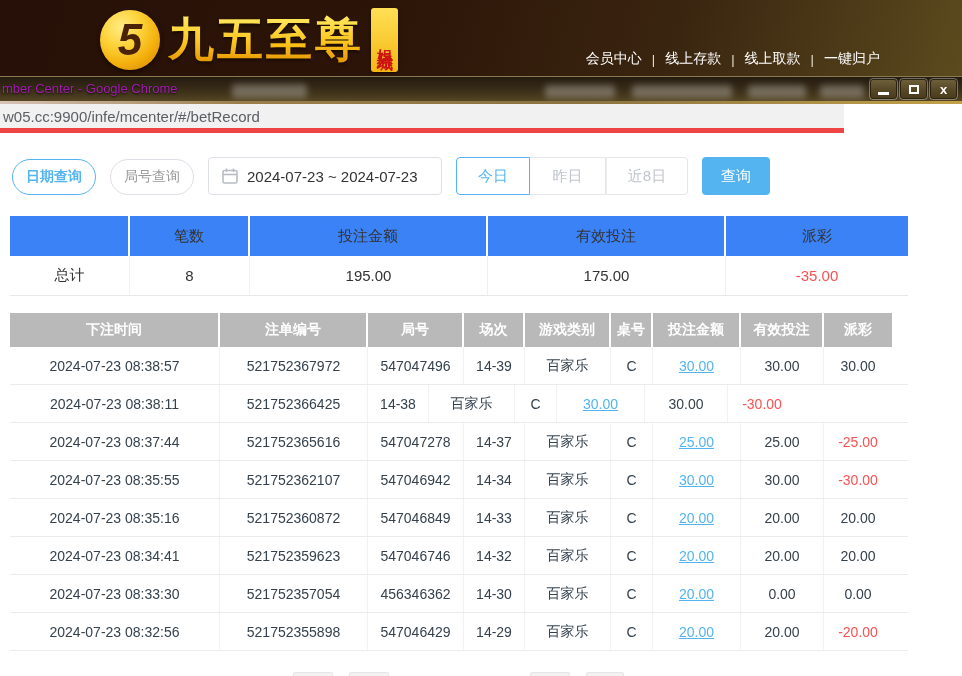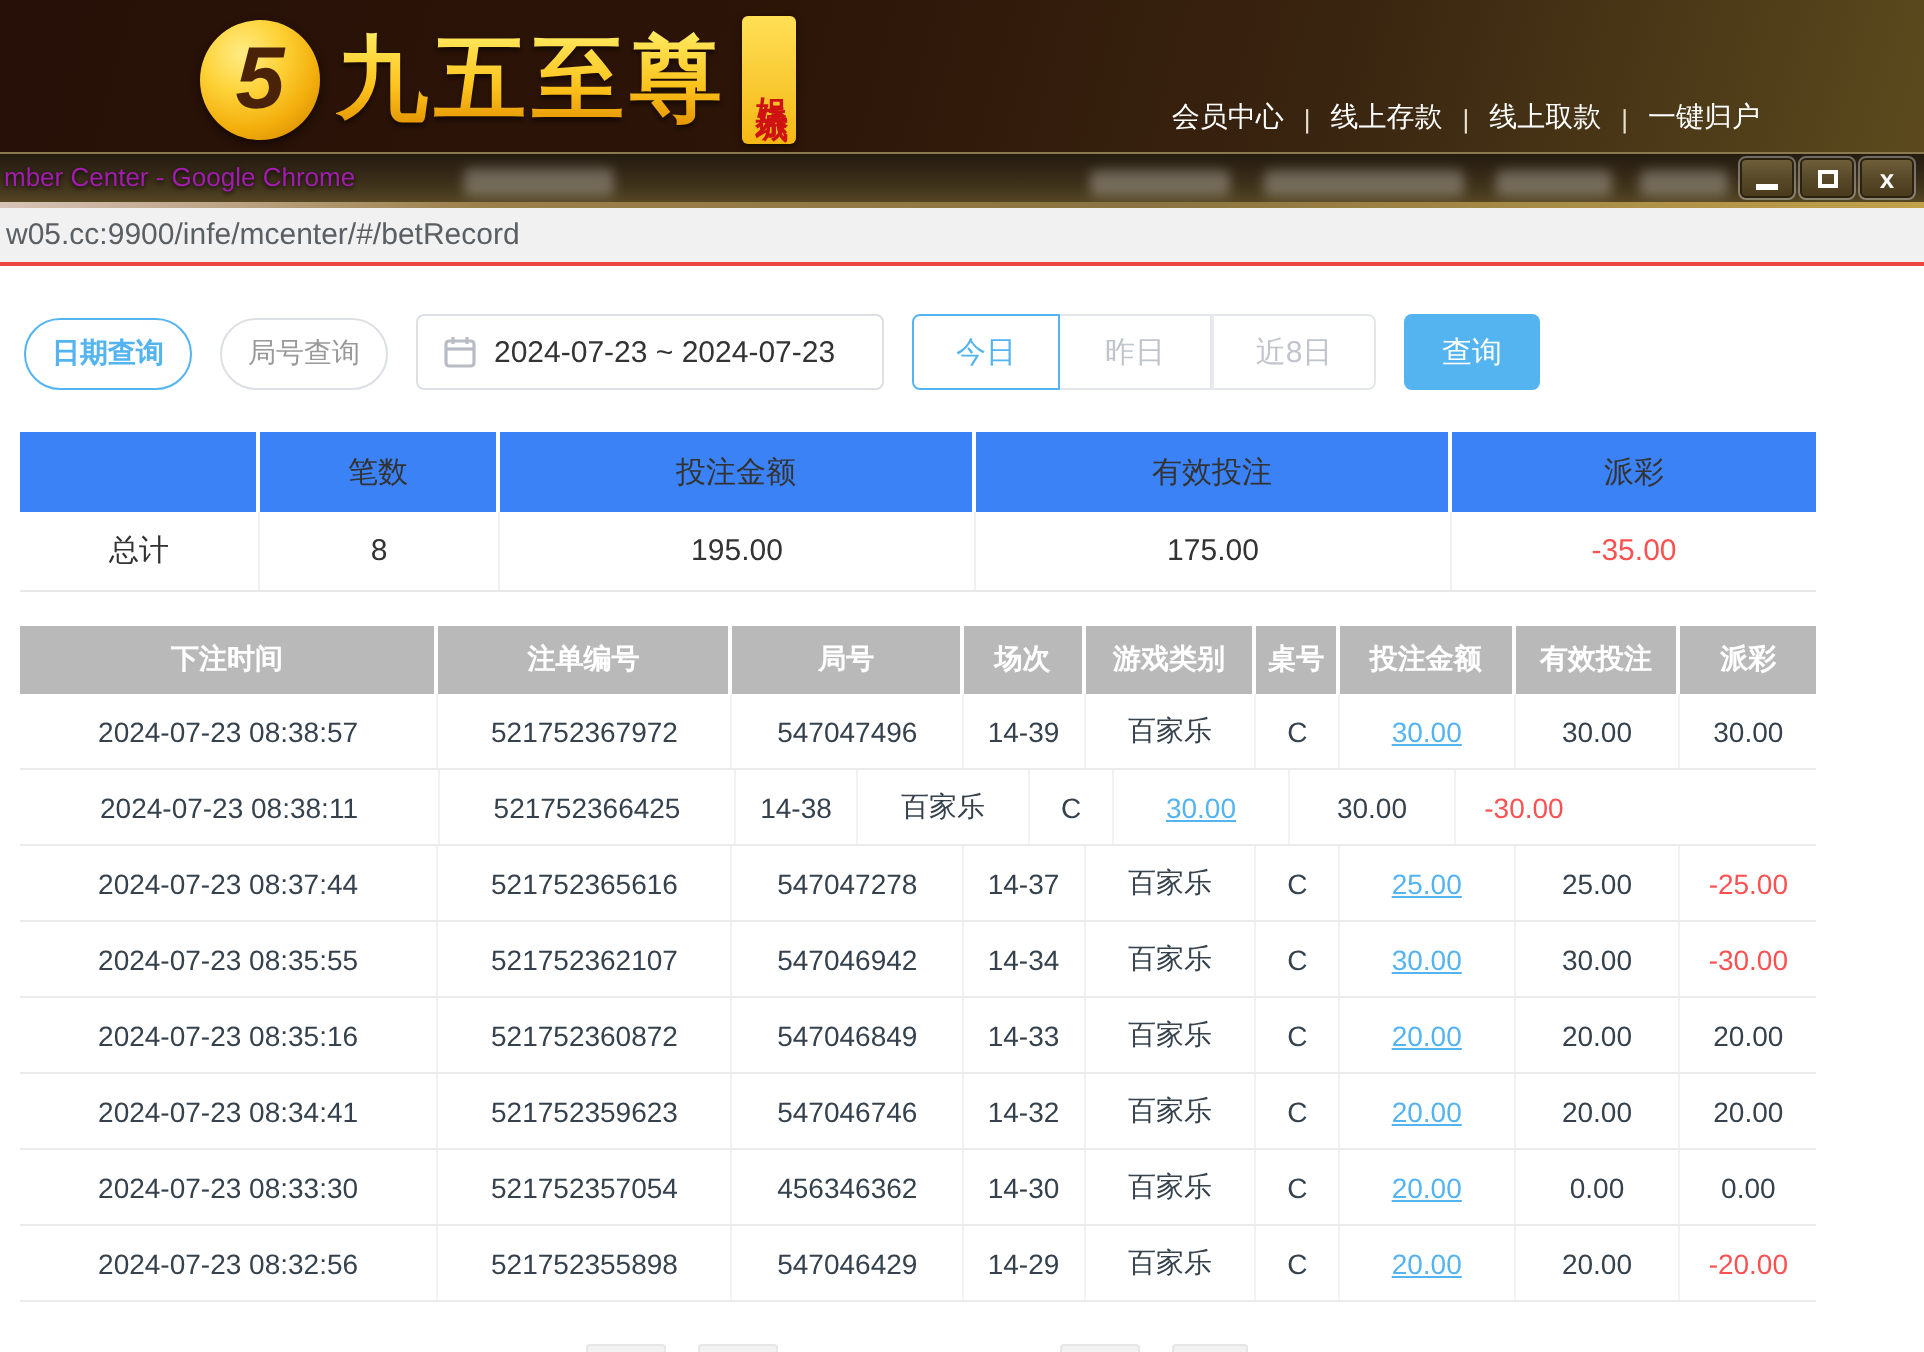--- a/index.html
+++ b/index.html
@@ -43,22 +43,22 @@
   .win-btns { position:absolute; right:5px; top:79px; display:flex; gap:3px; }
   .win-btn { width:27px; height:20px; border-radius:3px; cursor:pointer;
     background:linear-gradient(180deg,#6e5f3a 0%,#564827 55%,#493b1c 100%);
     border:1px solid #2b2210; outline:1px solid rgba(255,255,255,.35);
     display:flex; align-items:center; justify-content:center; position:relative; }
   .glyph-min { width:11px; height:3px; background:#fff; margin-top:8px; }
   .glyph-max { width:10px; height:9px; border:2px solid #fff; background:transparent; }
   .glyph-close { color:#fff; font-size:13px; font-weight:bold; line-height:1; }
 
   
-  .urlbar { position:absolute; left:0; top:104px; width:962px; height:29px;
-    background:#f1f1f1; border-bottom:2px solid #ef4444;
+  .urlbar { position:absolute; left:0; top:104px; width:844px; height:29px;
+    background:#f1f1f1; border-bottom:5px solid #ef4444;
     display:flex; align-items:center; }
   .url-text { margin-left:3px; color:#5a5f64; font-size:15px; white-space:nowrap; }
 
   
   .pill { position:absolute; height:36px; border-radius:18px; background:#fff;
     font-size:14px; display:flex; align-items:center; justify-content:center; cursor:pointer; }
   .pill-active { border:1px solid #54b4f0; color:#54b4f0; font-weight:bold; }
   .pill-idle { border:1px solid #dcdfe6; color:#999; }
   .date-input { position:absolute; left:208px; top:157px; width:234px; height:38px;
     border:1px solid #dcdfe6; border-radius:4px; background:#fff;
@@ -92,21 +92,21 @@
   
   .bet-table { position:absolute; left:10px; top:313px; width:898px; }
   .bt-hrow { display:flex; height:34px; }
   .bt-hcell { background:#b9b9b9; color:#fff; font-size:14px; font-weight:bold;
     display:flex; align-items:center; justify-content:center; border-right:2px solid #fff; }
   .bt-hcell:last-child { border-right:none; }
   .trow { display:flex; height:38px; border-bottom:1px solid #ebebeb; background:#fff; }
   .tcell { color:#35424d; font-size:14px; display:flex; align-items:center;
     justify-content:center; border-right:1px solid #f2f2f2; white-space:nowrap; }
   .tcell:last-child { border-right:none; }
-  .c0{width:210px;} .c1{width:148px;} .c2{width:116px;} .c3{width:61px;}
+  .c0{width:210px;} .c1{width:148px;} .c2{width:96px;} .c3{width:61px;}
   .c4{width:86px;} .c5{width:42px;} .c6{width:88px;} .c7{width:83px;} .c8{width:68px;}
   .amount-link { color:#54b4f0; text-decoration:underline; cursor:pointer; }
   .neg { color:#fb5151; }
 
   
   .pag-stub { position:absolute; top:672px; height:10px; background:#f2f2f2;
     border:1px solid #e6e6e6; border-radius:2px; cursor:pointer; }
 </style>
 </head>
 <body>

